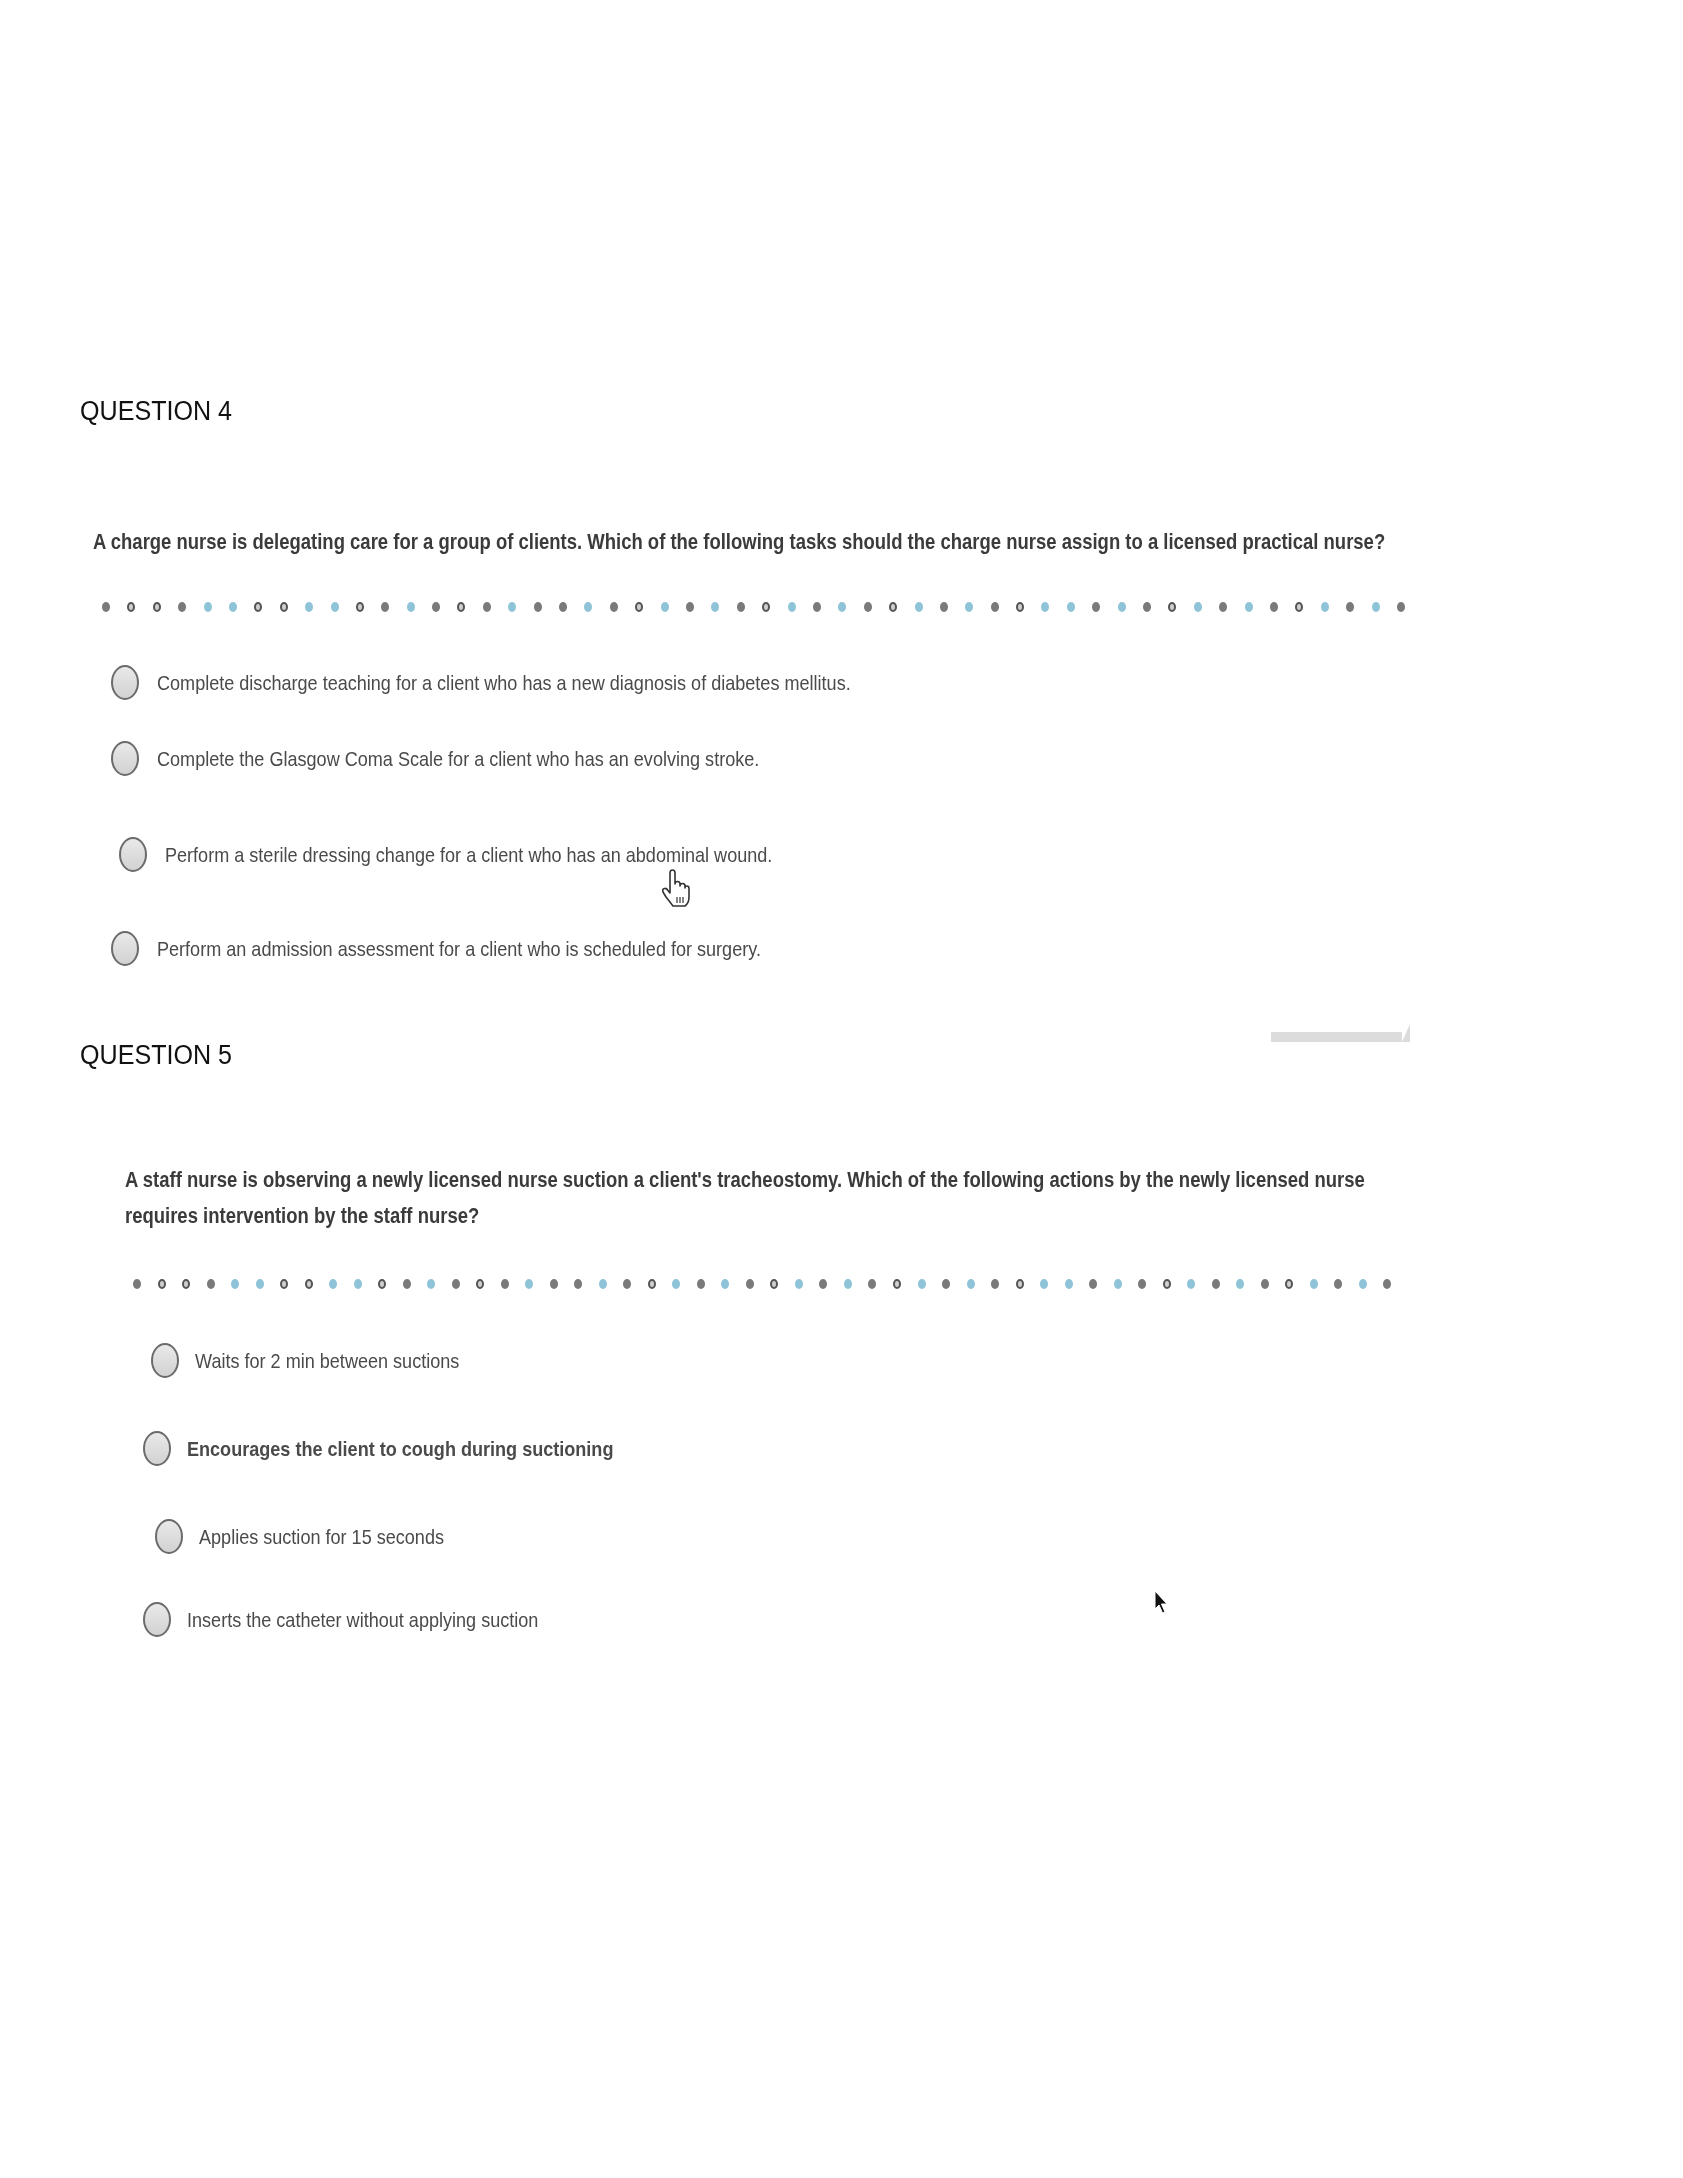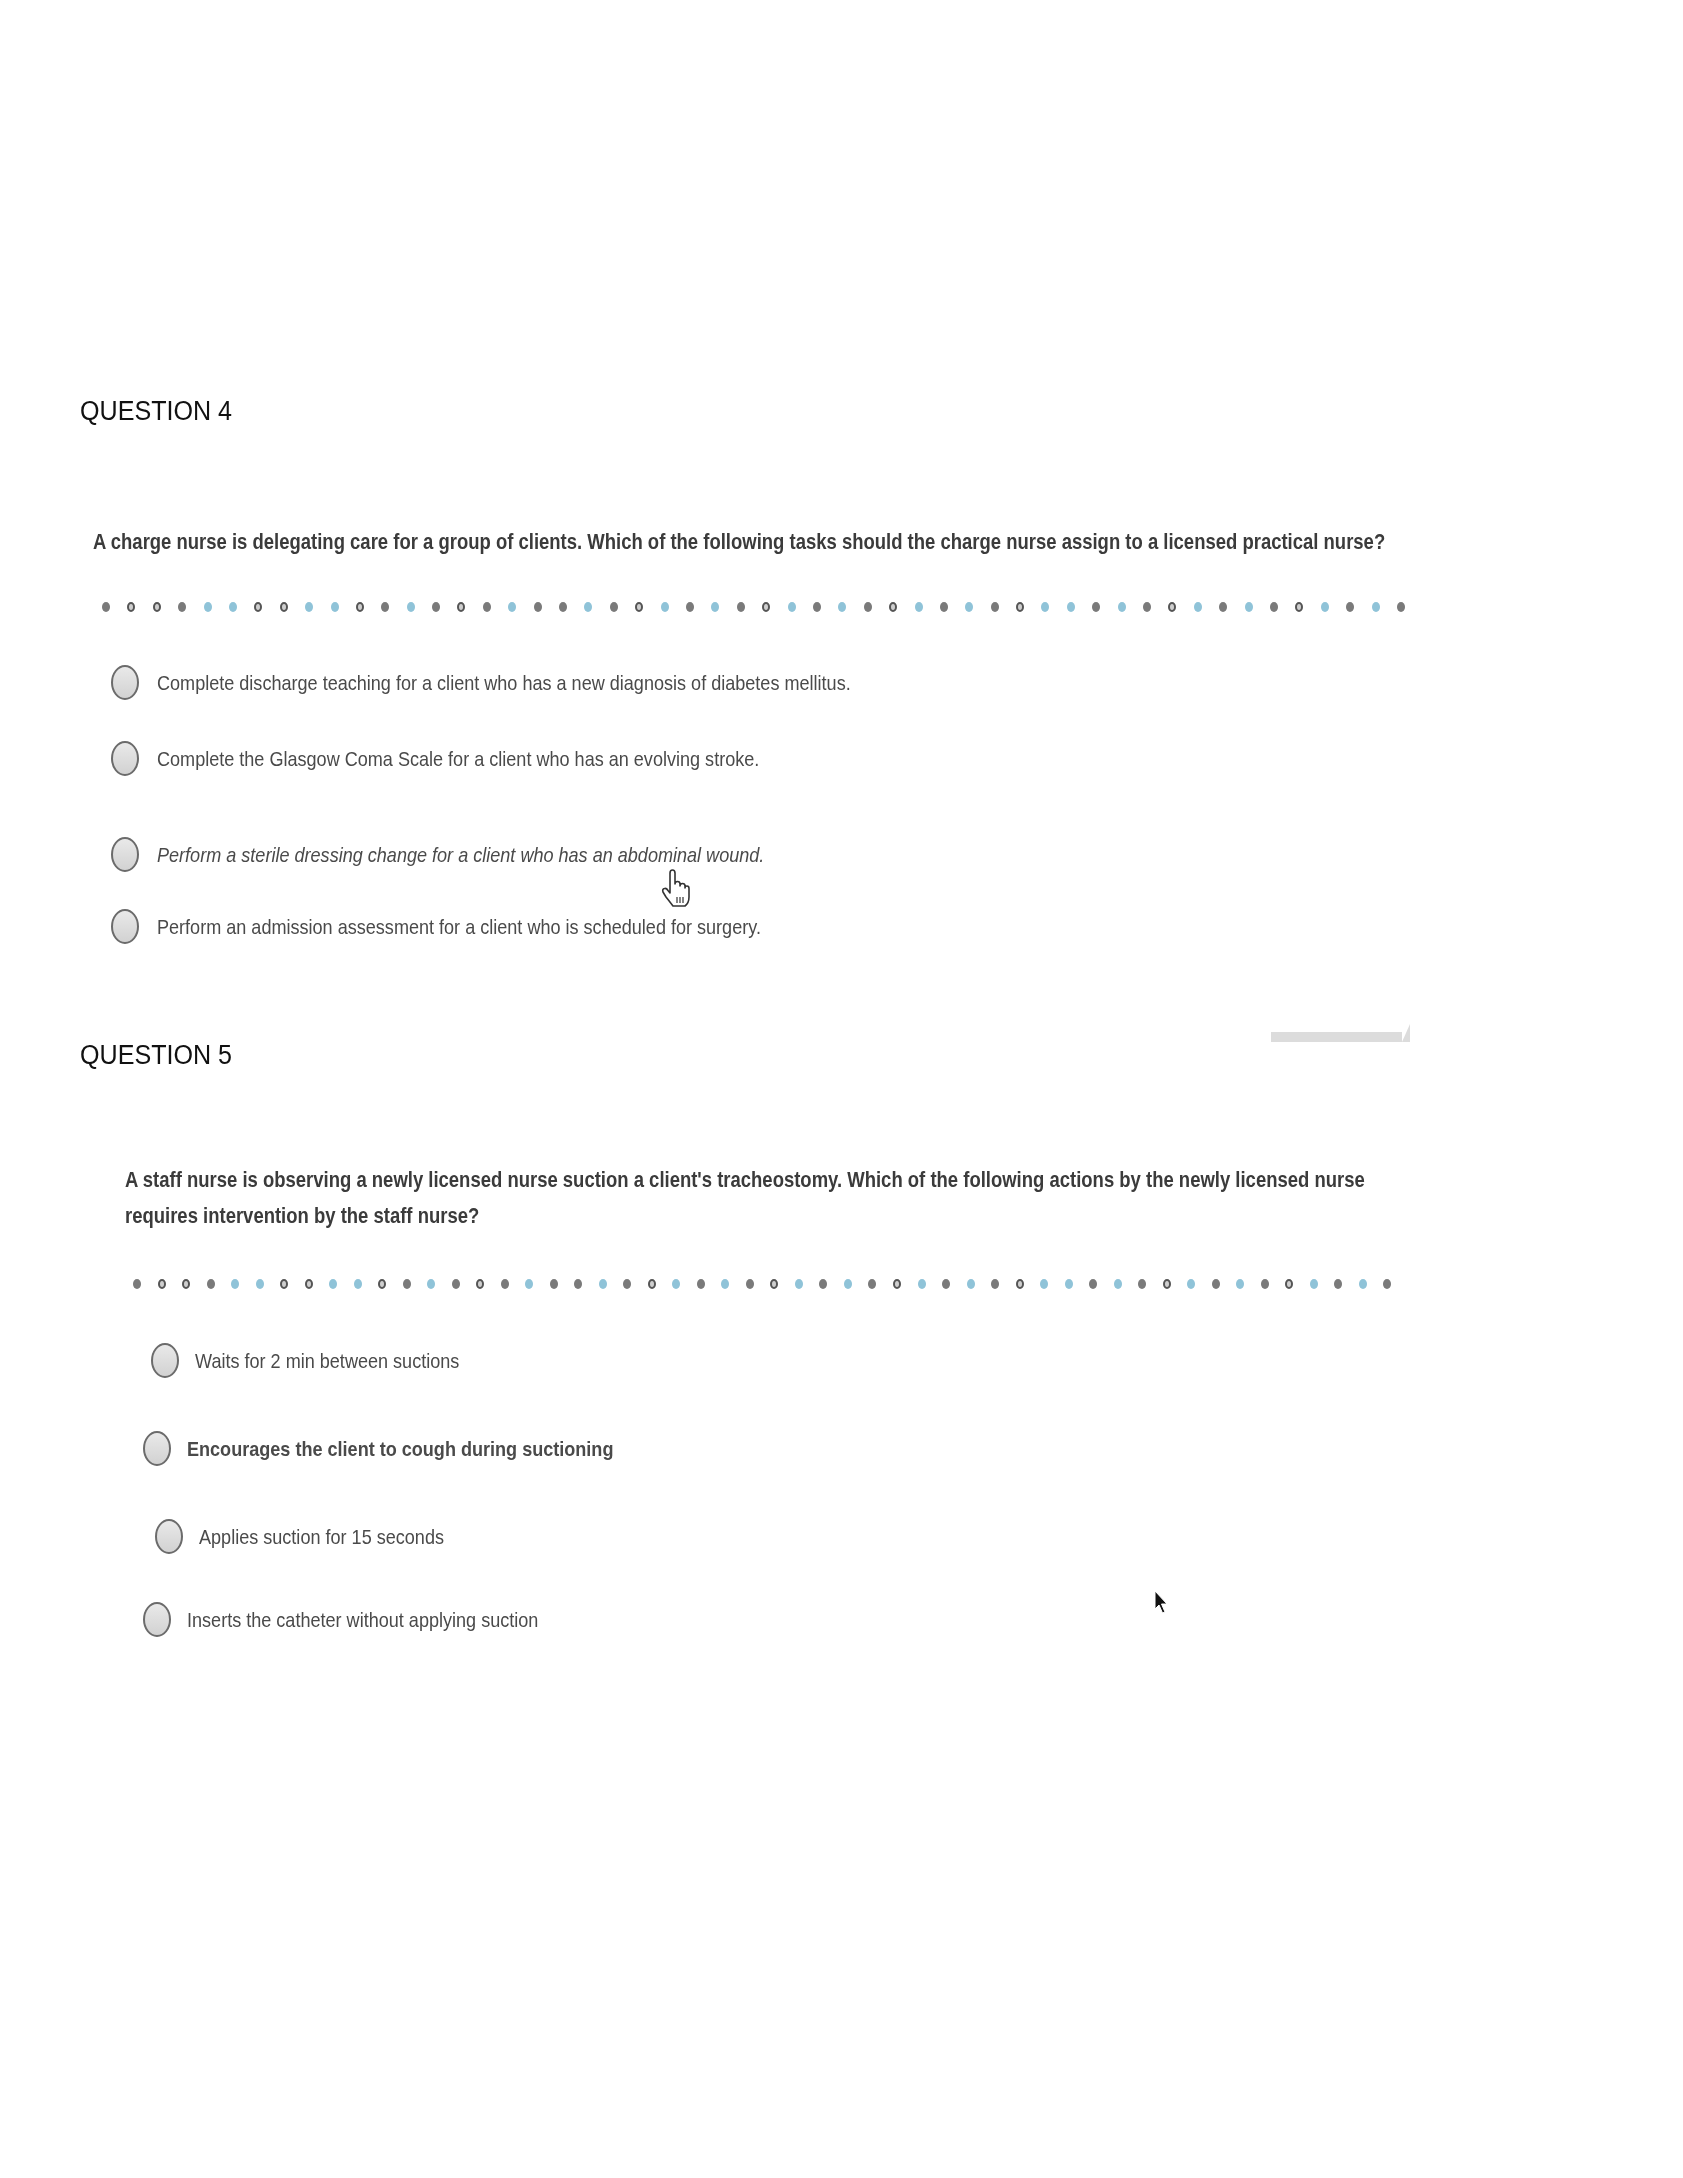--- a/index.html
+++ b/index.html
@@ -145,25 +145,25 @@
 
 <div class="abs" style="left:111px; top:665px;">
   <div class="option" style="position:absolute; top:0; left:0;">
     <span class="radio"></span>
     <span class="opt-text" style="margin-left:18px; transform:scaleX(0.86);">Complete discharge teaching for a client who has a new diagnosis of diabetes mellitus.</span>
   </div>
   <div class="option" style="position:absolute; top:76px; left:0;">
     <span class="radio"></span>
     <span class="opt-text" style="margin-left:18px; transform:scaleX(0.86);">Complete the Glasgow Coma Scale for a client who has an evolving stroke.</span>
   </div>
-  <div class="option" style="position:absolute; top:172px; left:0;font-style:italic;">
+  <div class="option" style="position:absolute; top:172px; left:8px;">
     <span class="radio"></span>
     <span class="opt-text" style="margin-left:18px; transform:scaleX(0.86);">Perform a sterile dressing change for a client who has an abdominal wound.</span>
   </div>
-  <div class="option" style="position:absolute; top:244px; left:0;">
+  <div class="option" style="position:absolute; top:266px; left:0;">
     <span class="radio"></span>
     <span class="opt-text" style="margin-left:18px; transform:scaleX(0.86);">Perform an admission assessment for a client who is scheduled for surgery.</span>
   </div>
 </div>
 
 <div class="abs cursor" style="left:661px; top:869px;">
   <svg width="30" height="40" viewBox="0 0 30 40">
     <path d="M9 4 Q9 1 11.5 1 Q14 1 14 4 L14 15 Q14 12.5 16.5 12.5 Q19 12.5 19 15 L19 17 Q19 14.5 21.5 14.5 Q24 14.5 24 17 L24 19 Q24 17 26 17 Q28 17 28 19.5 L28 28 Q28 34 24 37 L12 37 Q9 33 5 28 L2 23 Q1 20 3.5 19.5 Q5.5 19 7 21.5 L9 24 Z" fill="#ffffff" stroke="#333333" stroke-width="1.6" stroke-linejoin="round"></path>
     <line x1="16" y1="28" x2="16" y2="34" stroke="#333" stroke-width="1.2"></line>
     <line x1="19" y1="28" x2="19" y2="34" stroke="#333" stroke-width="1.2"></line>

